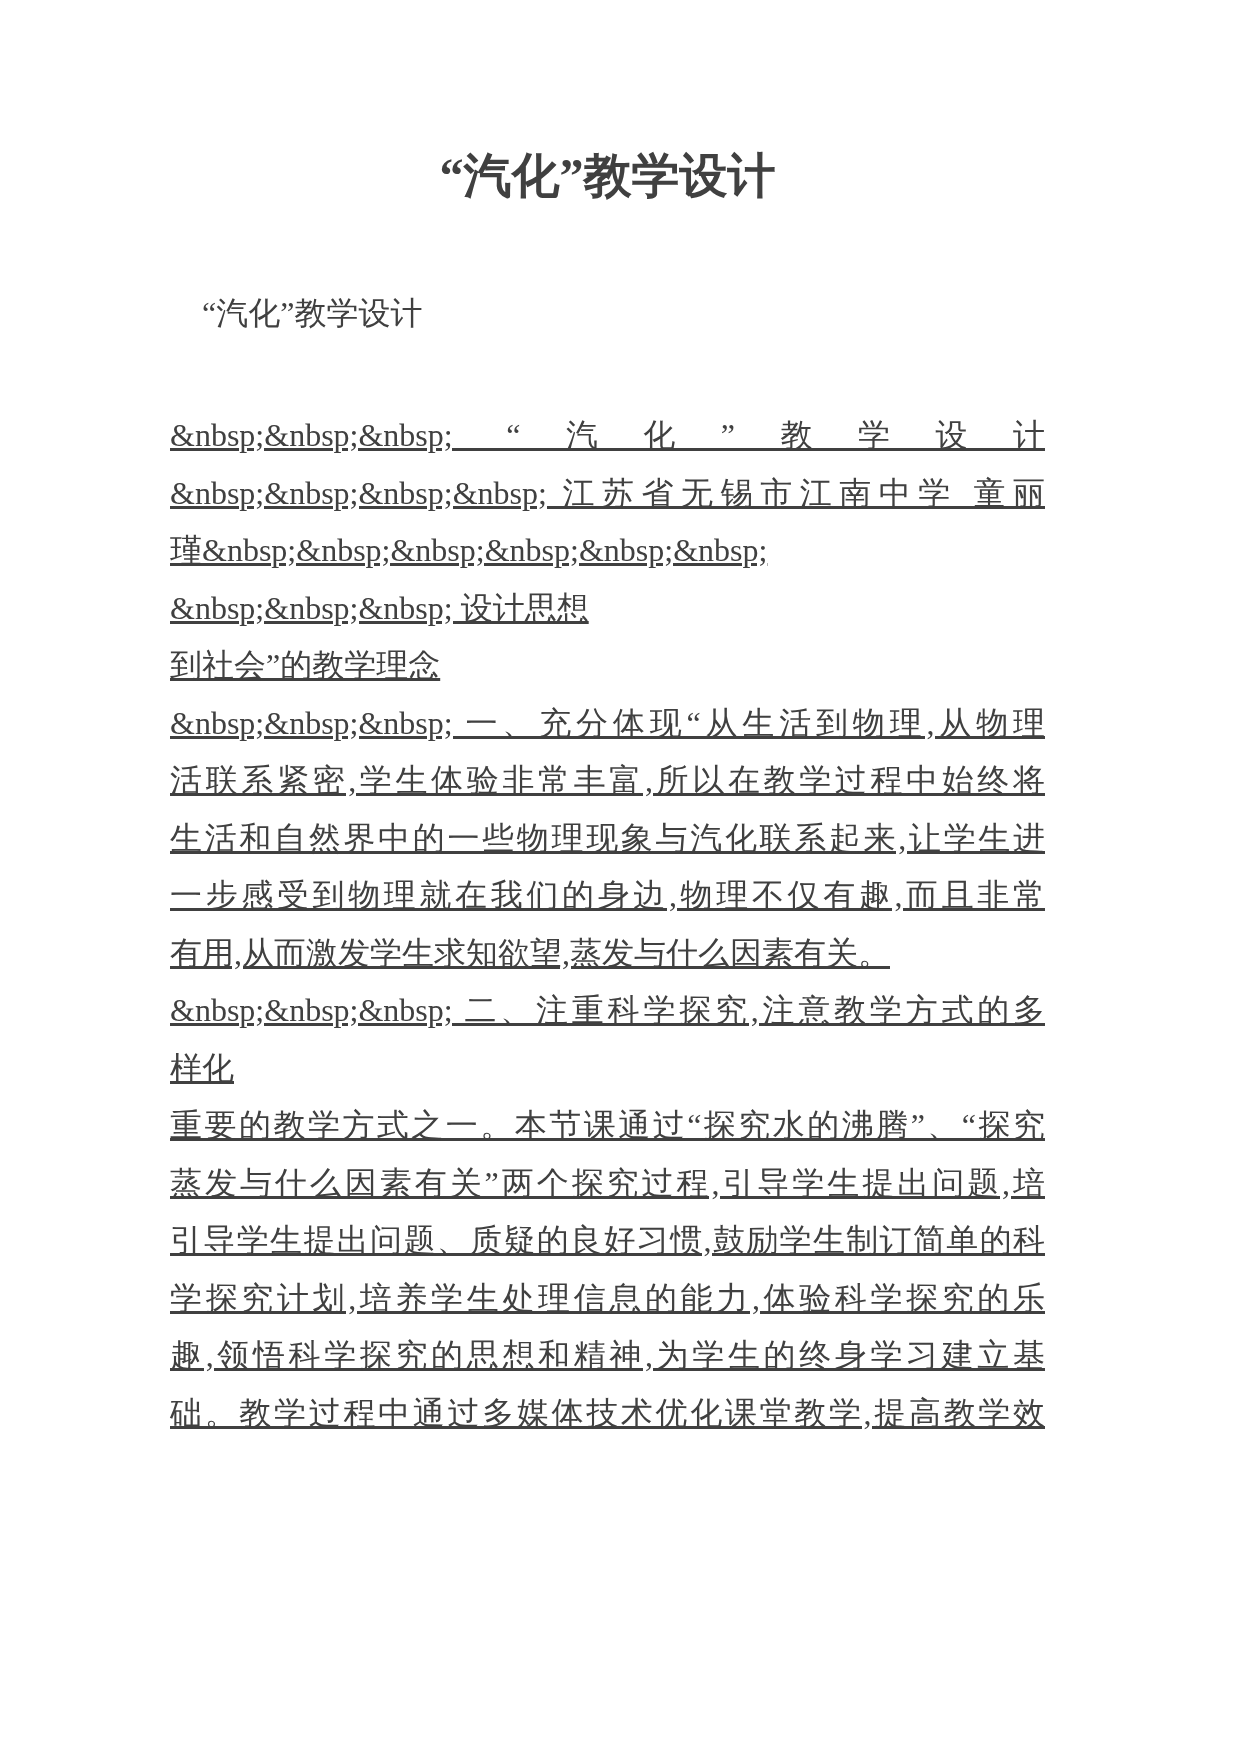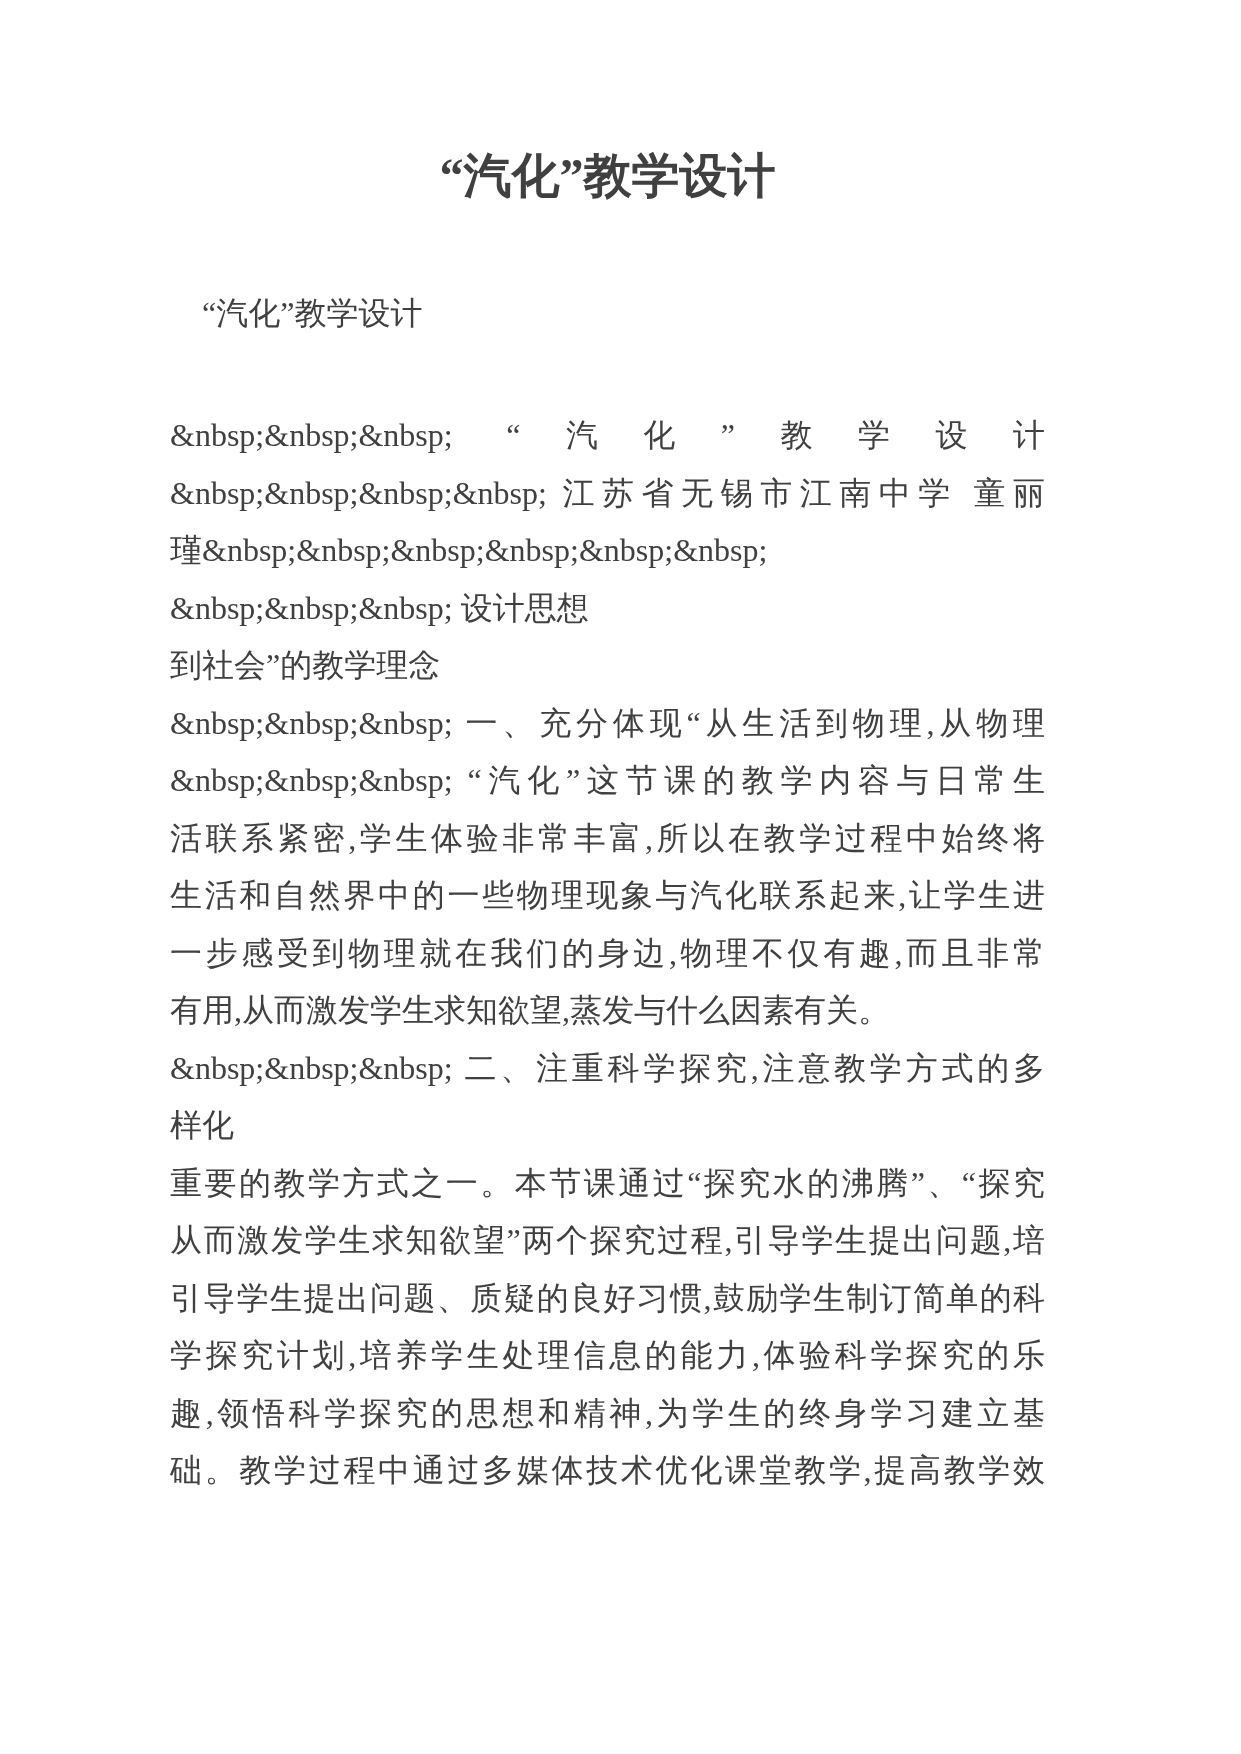--- a/index.html
+++ b/index.html
@@ -35,20 +35,21 @@
     position:absolute;
     top:407px;
     left:170px;
     width:875px;
     font-size:32px;
     line-height:57.5px;
   }
   .line{
     min-height:57.5px;
     text-align:left;
+    text-decoration:underline;
   }
   .line.just{
     text-align:justify;
     text-align-last:justify;
   }
 </style>
 </head>
 <body>
 
 <div class="page">
@@ -56,27 +57,26 @@
 
   <div class="intro-line">　“汽化”教学设计</div>
 
   <div class="body-lines" id="body-lines">
       <div class="line just">&amp;nbsp;&amp;nbsp;&amp;nbsp; “汽化”教学设计</div>
       <div class="line just">&amp;nbsp;&amp;nbsp;&amp;nbsp;&amp;nbsp; 江苏省无锡市江南中学 童丽</div>
       <div class="line">瑾&amp;nbsp;&amp;nbsp;&amp;nbsp;&amp;nbsp;&amp;nbsp;&amp;nbsp;</div>
       <div class="line">&amp;nbsp;&amp;nbsp;&amp;nbsp; 设计思想</div>
       <div class="line">到社会”的教学理念</div>
       <div class="line just">&amp;nbsp;&amp;nbsp;&amp;nbsp; 一、充分体现“从生活到物理,从物理</div>
-      <div class="line just">&amp;nbsp;&amp;nbsp;&amp;nbsp; “汽化”这节课的教学内容与日常生</div>
       <div class="line just">活联系紧密,学生体验非常丰富,所以在教学过程中始终将</div>
       <div class="line just">生活和自然界中的一些物理现象与汽化联系起来,让学生进</div>
       <div class="line just">一步感受到物理就在我们的身边,物理不仅有趣,而且非常</div>
       <div class="line">有用,从而激发学生求知欲望,蒸发与什么因素有关。</div>
       <div class="line just">&amp;nbsp;&amp;nbsp;&amp;nbsp; 二、注重科学探究,注意教学方式的多</div>
       <div class="line">样化</div>
       <div class="line just">重要的教学方式之一。本节课通过“探究水的沸腾”、“探究</div>
-      <div class="line just">从而激发学生求知欲望”两个探究过程,引导学生提出问题,培</div>
+      <div class="line just">蒸发与什么因素有关”两个探究过程,引导学生提出问题,培</div>
       <div class="line just">引导学生提出问题、质疑的良好习惯,鼓励学生制订简单的科</div>
       <div class="line just">学探究计划,培养学生处理信息的能力,体验科学探究的乐</div>
       <div class="line just">趣,领悟科学探究的思想和精神,为学生的终身学习建立基</div>
       <div class="line just">础。教学过程中通过多媒体技术优化课堂教学,提高教学效</div>
     </div>
 </div>
 
 </body></html>

